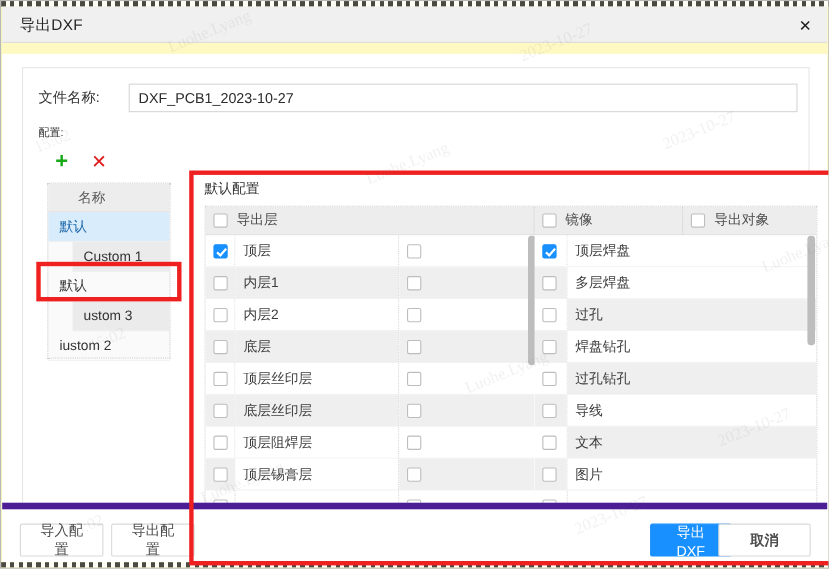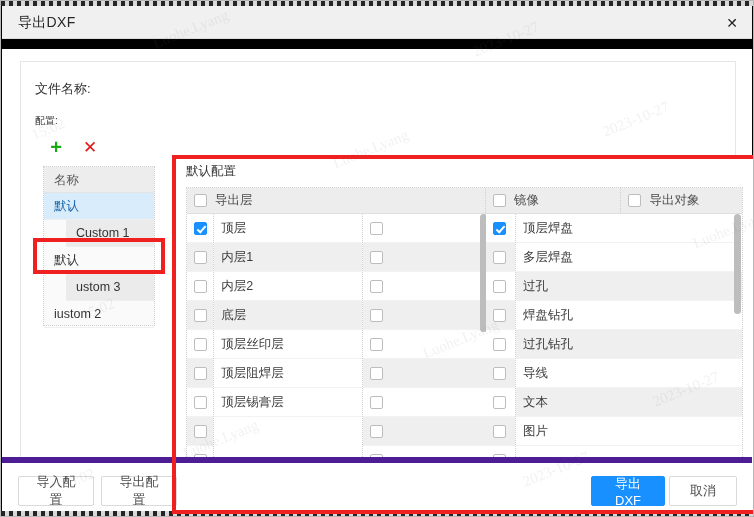--- a/index.html
+++ b/index.html
@@ -11,21 +11,21 @@
     font-family: "Liberation Sans", "DejaVu Sans", sans-serif;
     font-size: 13px;
     color: #333333;
   }
 
   
   #app-window {
     position: absolute;
     left: 0; top: 0;
     width: 754px; height: 517px;
-    background: #000000;
+    background: #fef9c3;
     border: 1px solid #b8b8b8;
     overflow: hidden;
   }
 
   
   .edge-artifact {
     position: absolute; left: 0; width: 754px; height: 5px;
     background: repeating-linear-gradient(to right,
        #2b2b2b 0px, #2b2b2b 4px, #ffffff 4px, #ffffff 8px);
     opacity: .85;
@@ -111,21 +111,21 @@
 
   
   #cfg-list {
     position: absolute; left: 22px; top: 104px;
     width: 112px; height: 160px;
     border: 1px dotted #cfcfcf;
     background: #fafafa;
   }
   .cfg-head {
     height: 26px; line-height: 26px;
-    padding-left: 10px;
+    padding-left: 27px;
     font-size: 12.5px; color: #5a5a5a;
     background: #ededed;
     border-bottom: 1px solid #e3e3e3;
   }
   .cfg-item {
     height: 27px; line-height: 27px;
     padding-left: 10px;
     font-size: 12.5px; color: #333;
     cursor: pointer;
     border-bottom: 1px solid #efefef;
@@ -286,21 +286,21 @@
     padding: 0 14px;
   }
   .btn.primary {
     background: #1890ff;
     border-color: #1890ff;
     color: #ffffff;
   }
   #btn-import { left: 16px; width: 76px; }
   #btn-export-cfg { left: 99px; width: 76px; }
   #btn-export-dxf { right: 87px; width: 74px; }
-  #btn-cancel { right: 15px; width: 68px; }
+  #btn-cancel { right: 15px; width: 84px; font-weight: bold; }
 
   
   .wm {
     position: absolute;
     color: rgba(120,120,120,0.10);
     font-size: 15px;
     transform: rotate(-22deg);
     pointer-events: none;
     white-space: nowrap;
     z-index: 9;
@@ -318,20 +318,21 @@
   <div id="title-bar">
     <div id="title-text">导出DXF</div>
     <div id="close-btn">✕</div>
   </div>
 
   <div id="dialog-body">
     <div id="inner-panel">
 
       <div id="filename-row">
         <div id="filename-label">文件名称:</div>
+        <input id="filename-input" type="text" value="DXF_PCB1_2023-10-27" style="">
       </div>
 
       <div id="config-label">配置:</div>
 
       <div id="cfg-toolbar">
         <div class="tool-icon" id="icon-add">+</div>
         <div class="tool-icon" id="icon-del">✕</div>
       </div>
 
       <div id="cfg-list">
@@ -406,20 +407,23 @@
                     <span class="lbl">内层1</span>
                   </div>
                   <div class="cell">
                     <span class="lbl">内层2</span>
                   </div>
                   <div class="cell zebra">
                     <span class="lbl">底层</span>
                   </div>
                   <div class="cell">
                     <span class="lbl">顶层丝印层</span>
+                  </div>
+                  <div class="cell zebra">
+                    <span class="lbl">底层丝印层</span>
                   </div>
                   <div class="cell">
                     <span class="lbl">顶层阻焊层</span>
                   </div>
                   <div class="cell">
                     <span class="lbl">顶层锡膏层</span>
                   </div>
                 </div>
               <div class="mirror-col" id="layer-mirror-col">
                   <div class="cell">

